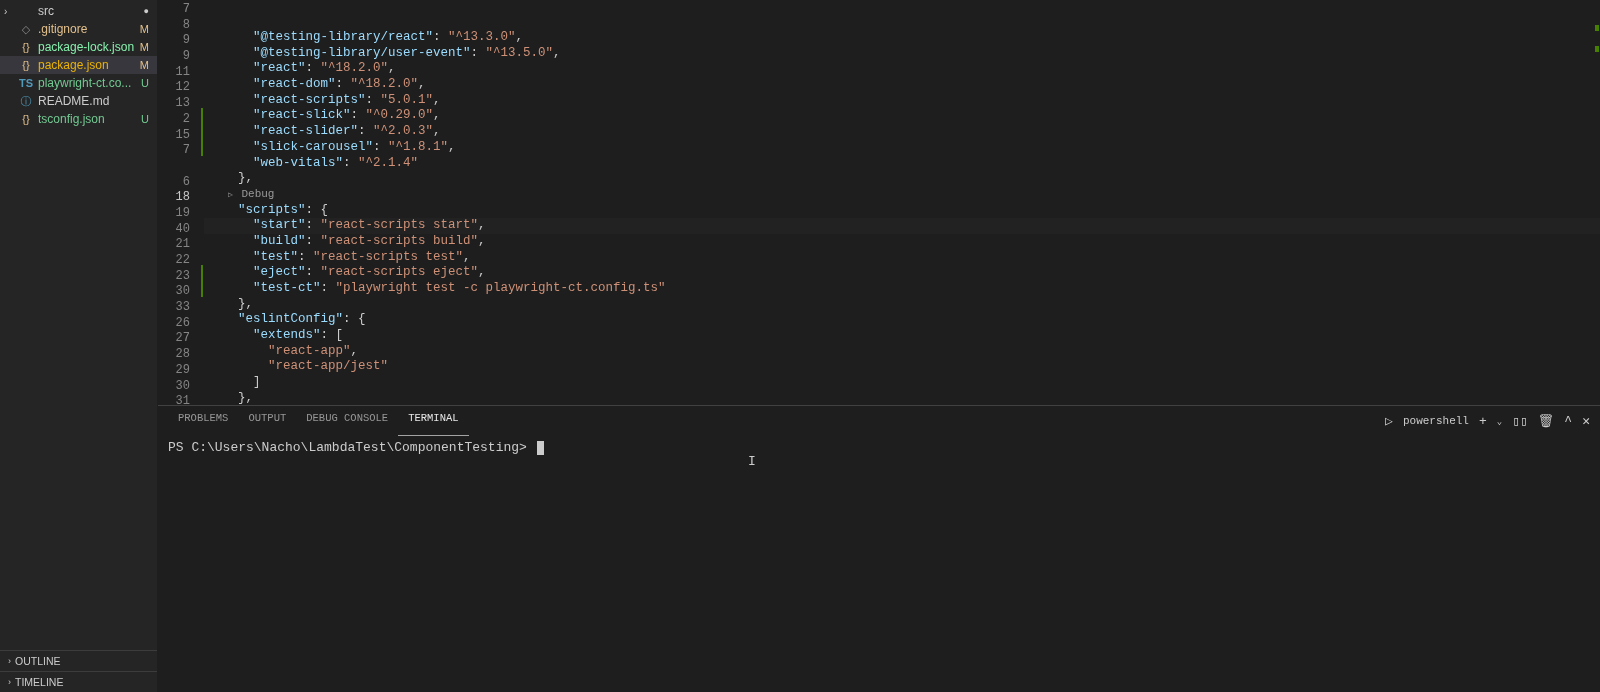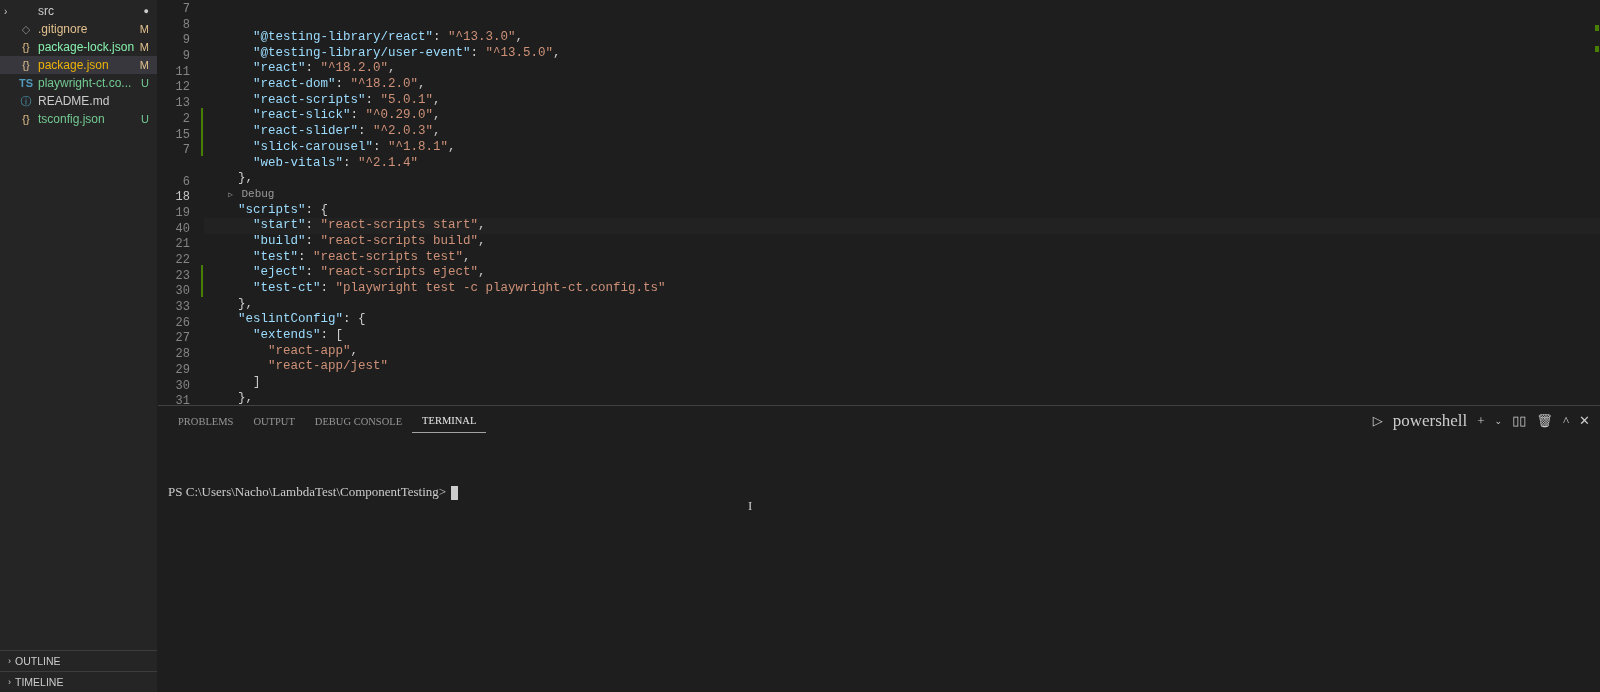--- a/index.html
+++ b/index.html
@@ -110,46 +110,44 @@
 .codelens .tri { font-size: 8px; margin-right: 2px; }
 .panel {
   height: 287px;
   border-top: 1px solid #414141;
   background: #1e1e1e;
   display: flex;
   flex-direction: column;
 }
 .panel-tabs {
   display: flex;
-  align-items: center;
   height: 30px;
   padding: 0 10px;
-  font-family: Liberation Serif, serif;
+  font-family: Liberation Mono, monospace;
   font-size: 10.5px;
 }
 .panel-tab {
   padding: 6px 10px;
   color: #969696;
   text-transform: uppercase;
   cursor: pointer;
 }
 .panel-tab.active {
   color: #e7e7e7;
   border-bottom: 1px solid #a3a3a3;
 }
 .panel-actions { margin-left: auto; display: flex; align-items: center; gap: 10px; color: #cccccc; }
-.panel-actions .label { font-size: 17px; }
+.panel-actions .label { font-size: 11px; }
 .panel-actions .ico { cursor: pointer; font-size: 13px; }
 .terminal-body {
   flex: 1;
   padding: 4px 10px;
-  font-family: Liberation Serif, serif;
+  font-family: Liberation Mono, monospace;
   font-size: 13px;
   color: #cccccc;
-  margin-top: 44px;
 }
 .cursor-block {
   display: inline-block;
   width: 7px;
   height: 14px;
   background: #cccccc;
   vertical-align: middle;
   margin-left: 2px;
 }
 .text-cursor {

